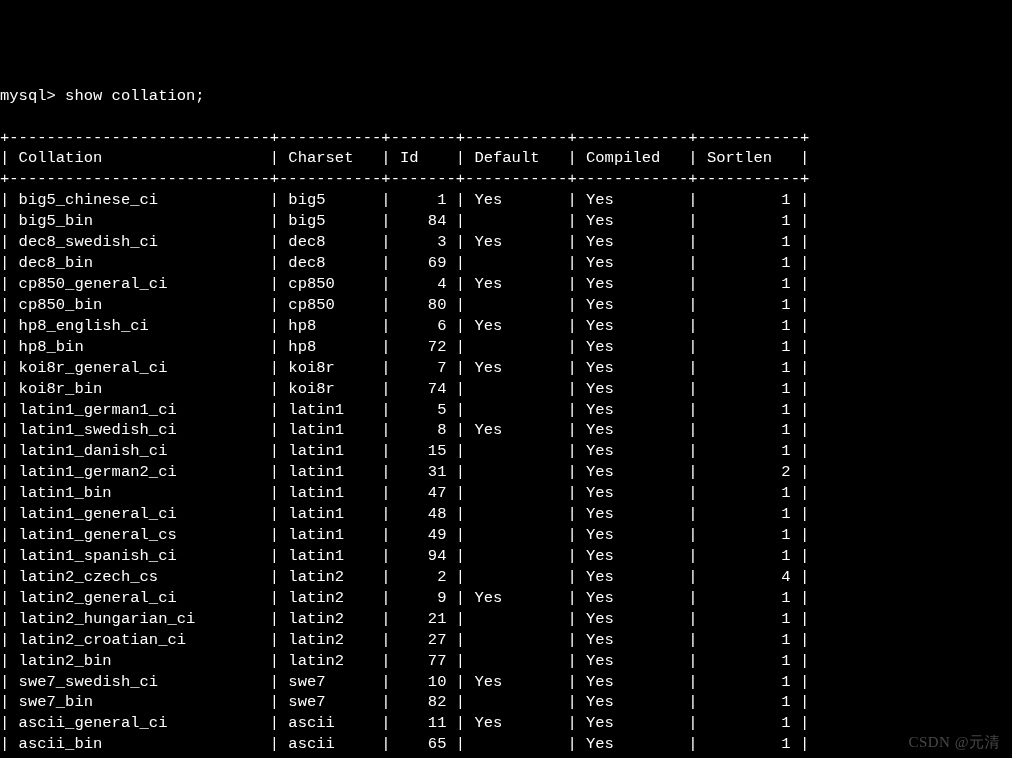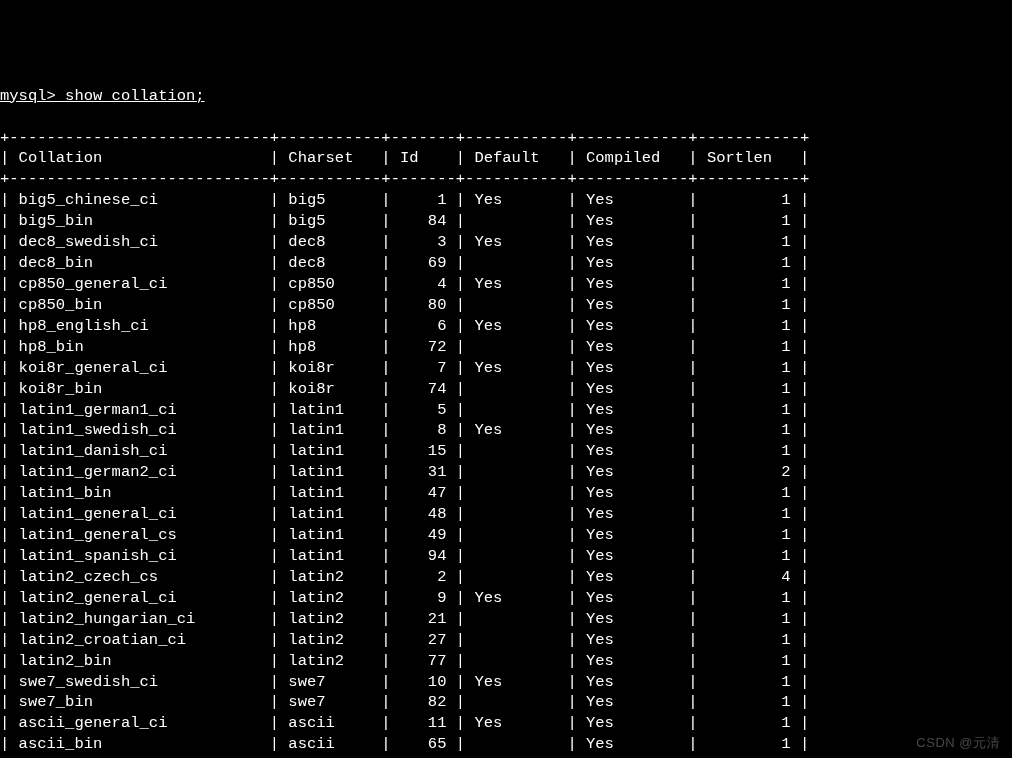--- a/index.html
+++ b/index.html
@@ -9,29 +9,29 @@
       font-family: "Consolas", "Courier New", monospace;
       font-size: 15.5px;
       line-height: 1.35;
       padding: 2px 0 0 0;
       width: 1012px;
       height: 758px;
       overflow: hidden;
       position: relative;
       white-space: pre;
     }
-    .prompt-line { white-space: pre; text-decoration: underline; }
+    .prompt-line { white-space: pre; }
     .sep-row, .head-row, .data-row { white-space: pre; }
     .watermark {
       position: absolute;
       right: 12px;
       bottom: 6px;
       color: rgba(200,200,200,0.35);
-      font-family: Liberation Sans, sans-serif;
-      font-size: 13px;
+      font-family: Liberation Serif, serif;
+      font-size: 15px;
       letter-spacing: 0.5px;
       user-select: none;
       text-align: right;
     }
   </style>
 </head>
 <body>
 
 
 

